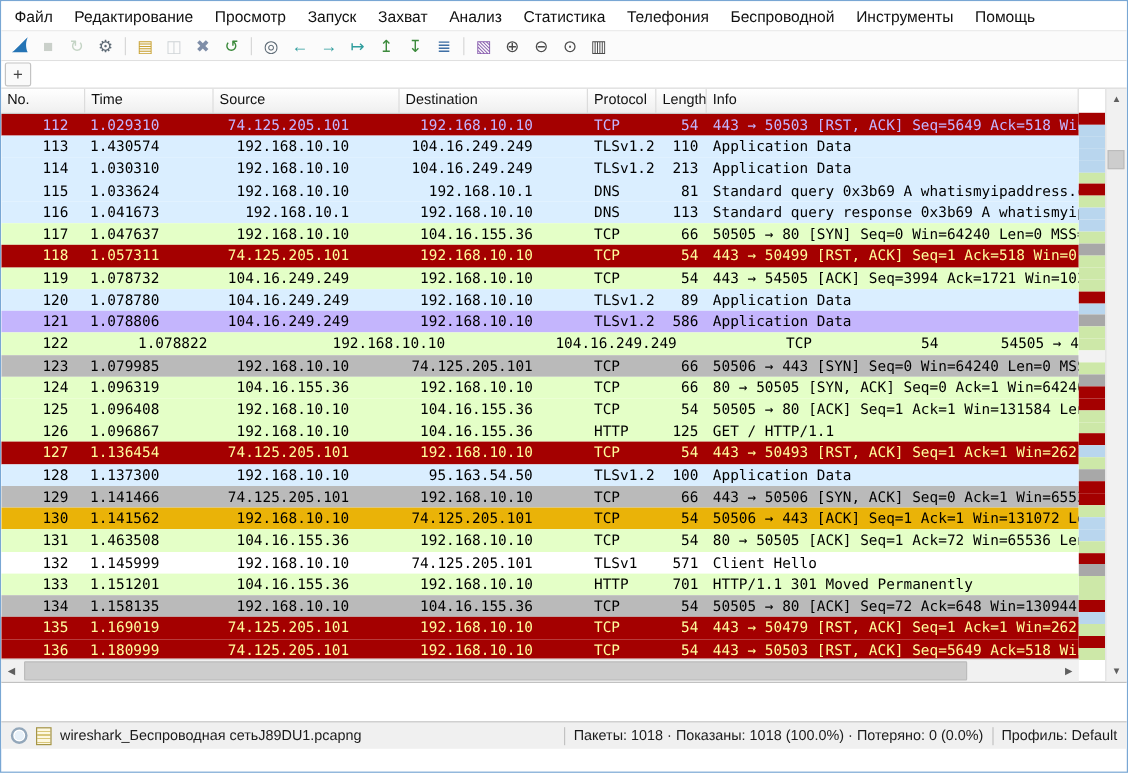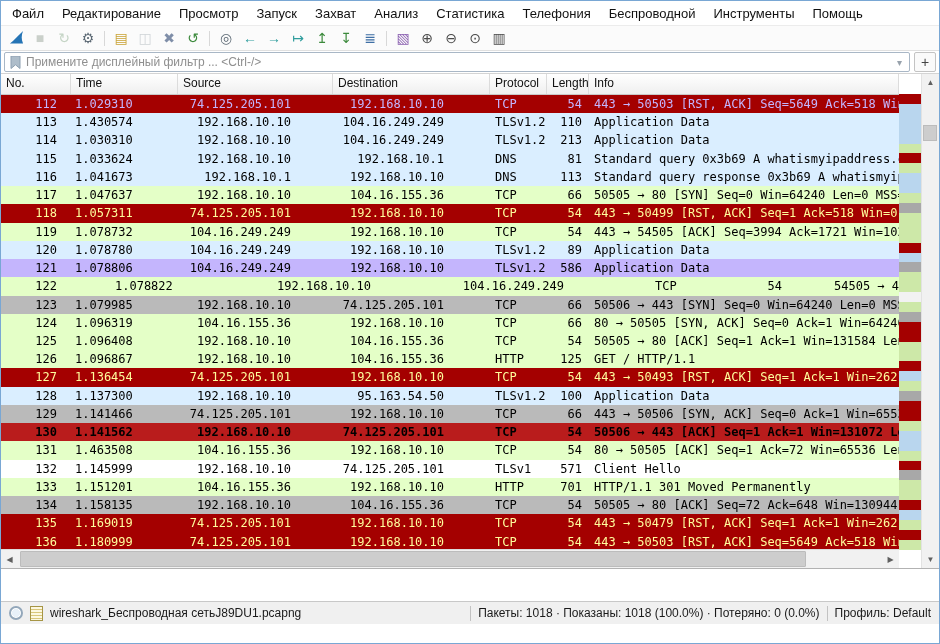--- a/index.html
+++ b/index.html
@@ -149,29 +149,20 @@
       </div>
       <div class="tb-btn">
         <span style="color: rgb(74, 74, 74);">⊙</span>
       </div>
       <div class="tb-btn">
         <span style="color: rgb(74, 74, 74);">▥</span>
       </div>
     </div>
 
   <div class="filterbar">
-    <div class="filter-field">
-      <span class="bookmark">
-        <svg width="11" height="13" viewBox="0 0 11 13">
-            <path d="M1 0 H10 V12.5 L5.5 8.8 L1 12.5 Z" fill="#aebdca" stroke="#8da0b2" stroke-width="1"></path>
-          </svg>
-      </span>
-      <input placeholder="Примените дисплейный фильтр ... &lt;Ctrl-/&gt;" style="">
-      <span class="chev">▾</span>
-    </div>
     <div class="plusbtn">+</div>
   </div>
 
   <div class="packet-area">
     <div class="plist">
       <div class="phead grid7" id="phead">
           <div class="hcell">No.</div>
           <div class="hcell">Time</div>
           <div class="hcell">Source</div>
           <div class="hcell">Destination</div>
@@ -335,21 +326,21 @@
           </div>
           <div class="prow grid7" style="background: rgb(186, 186, 186);">
             <div class="pcell col-no">129</div>
             <div class="pcell col-time">1.141466</div>
             <div class="pcell col-source">74.125.205.101</div>
             <div class="pcell col-destination">192.168.10.10</div>
             <div class="pcell col-protocol">TCP</div>
             <div class="pcell col-length">66</div>
             <div class="pcell col-info">443 → 50506 [SYN, ACK] Seq=0 Ack=1 Win=65535 Len=0 MSS=1430</div>
           </div>
-          <div class="prow grid7" style="background: #b91c1c; font-weight: bold;">
+          <div class="prow grid7" style="background: #eab308;">
             <div class="pcell col-no">130</div>
             <div class="pcell col-time">1.141562</div>
             <div class="pcell col-source">192.168.10.10</div>
             <div class="pcell col-destination">74.125.205.101</div>
             <div class="pcell col-protocol">TCP</div>
             <div class="pcell col-length">54</div>
             <div class="pcell col-info">50506 → 443 [ACK] Seq=1 Ack=1 Win=131072 Len=0</div>
           </div>
           <div class="prow grid7" style="background: rgb(228, 255, 199);">
             <div class="pcell col-no">131</div>

